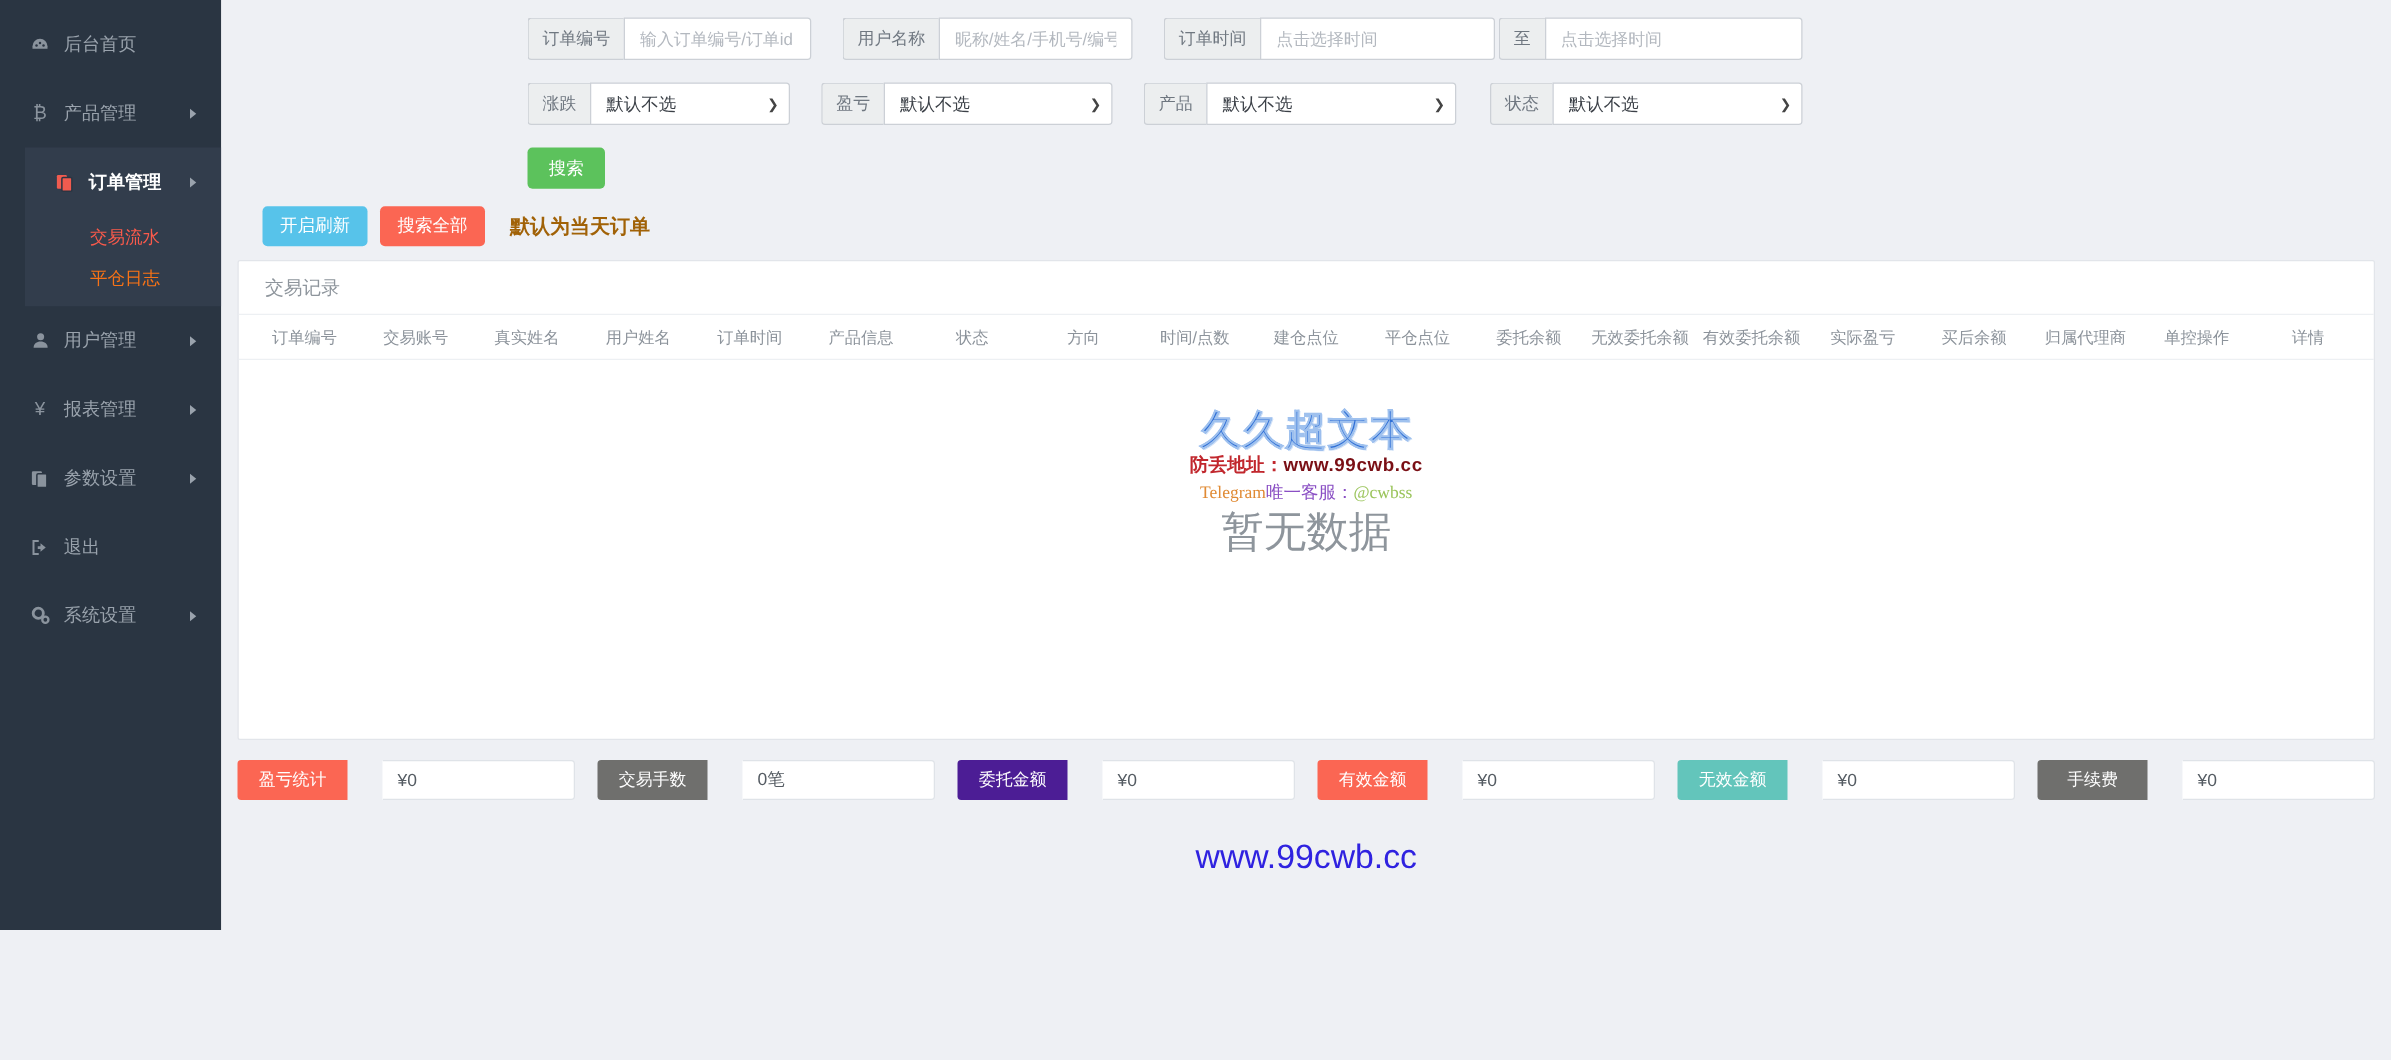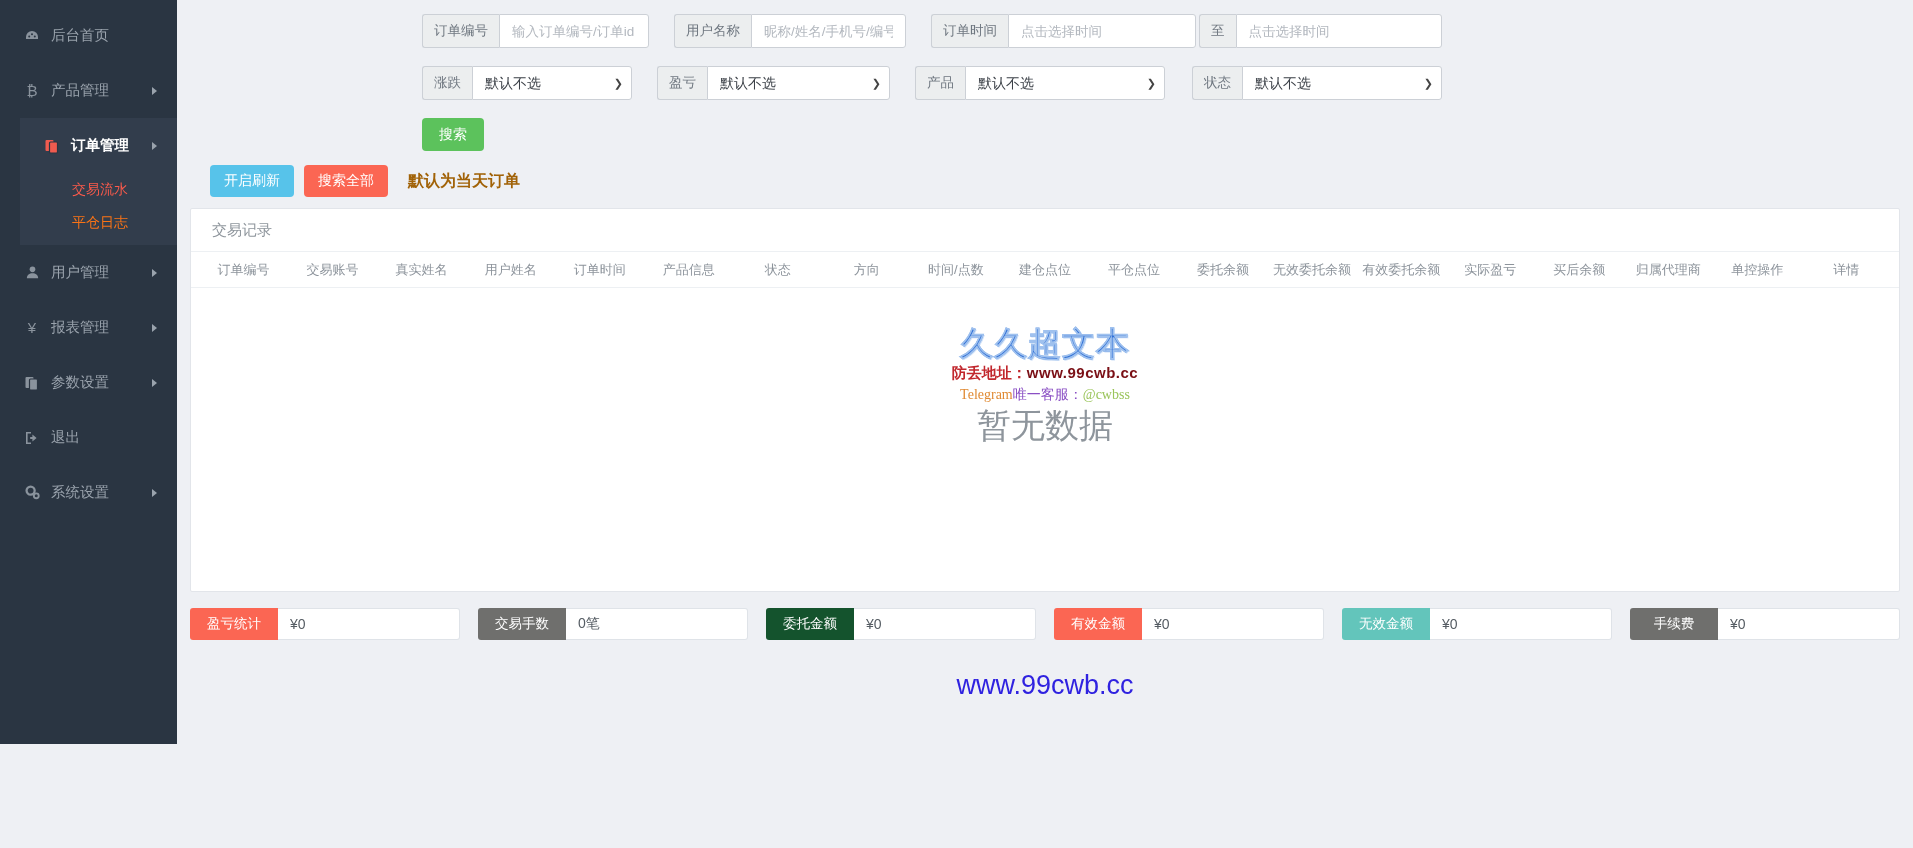--- a/index.html
+++ b/index.html
@@ -200,21 +200,21 @@
     font-size: 34px;
     color: #8e959c;
   }
 
   
   .summary {
     display: flex;
     padding: 16px 13px 0 13px;
     gap: 18px;
   }
-  .sgroup { display: flex; flex: 1 1 0; height: 32px; }
+  .sgroup { display: flex; flex: 1 1 0; height: 32px; gap: 28px; }
   .slabel {
     color: #fff; font-size: 13.5px;
     display: flex; align-items: center; justify-content: center;
     padding: 0 14px;
     border-radius: 3px 0 0 3px;
     white-space: nowrap;
     min-width: 88px;
   }
   .sval {
     flex: 1;
@@ -441,21 +441,21 @@
     <div class="summary" id="summary">
         <div class="sgroup">
           <div class="slabel" style="background: rgb(251, 102, 83);">盈亏统计</div>
           <div class="sval">¥0</div>
         </div>
         <div class="sgroup">
           <div class="slabel" style="background: rgb(111, 111, 109);">交易手数</div>
           <div class="sval">0笔</div>
         </div>
         <div class="sgroup">
-          <div class="slabel" style="background: #14532d;">委托金额</div>
+          <div class="slabel" style="background: #4c1d95;">委托金额</div>
           <div class="sval">¥0</div>
         </div>
         <div class="sgroup">
           <div class="slabel" style="background: rgb(251, 102, 83);">有效金额</div>
           <div class="sval">¥0</div>
         </div>
         <div class="sgroup">
           <div class="slabel" style="background: rgb(99, 197, 187);">无效金额</div>
           <div class="sval">¥0</div>
         </div>

